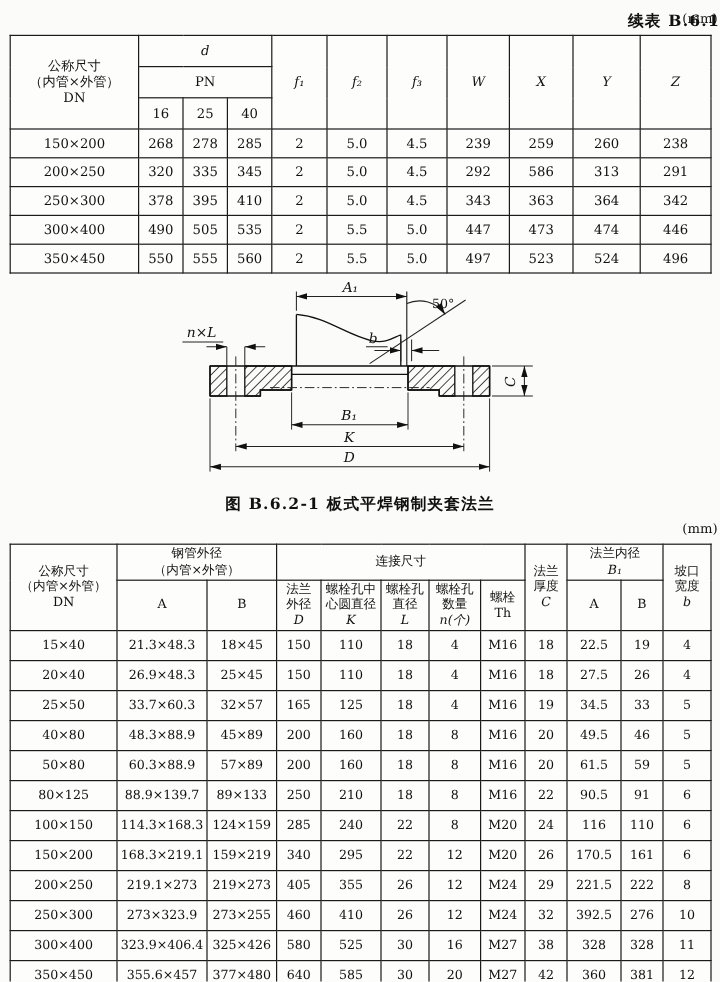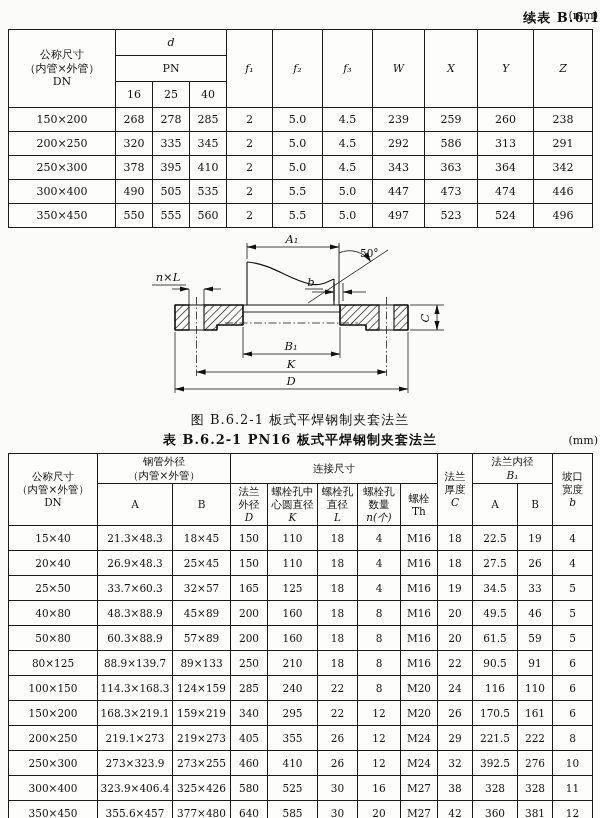--- a/index.html
+++ b/index.html
@@ -50,21 +50,21 @@
   #table1 { margin-top:2px; }
   #table1 th { height:23px; }
   #table1 td { height:21px; }
   #table2 td { height:22px; font-size:10.5px; }
   #table2 th { font-size:10.5px; }
   .sym { font-style:italic; font-family:"DejaVu Serif", serif; }
   .upright { font-style:normal; }
   .figure-wrap { margin-top:3px; }
   .fig-caption {
     text-align:center;
-    font-weight:normal;
+    font-weight:bold;
     font-size:13px;
     letter-spacing:1px;
     height:20px;
   }
   .tbl2-caption {
     position:relative;
     text-align:center;
     font-weight:bold;
     font-size:13px;
     letter-spacing:1px;
@@ -279,21 +279,20 @@
   <text x="291" y="137" text-anchor="middle">K</text>
 
   <g stroke="#222" stroke-width="0.85" fill="none">
     <path d="M175,158 H408" marker-start="url(#arr)" marker-end="url(#arr)"></path>
   </g>
   <text x="291" y="154" text-anchor="middle">D</text>
 </svg>
 
 <div class="fig-caption">图 B.6.2-1  板式平焊钢制夹套法兰</div>
 <div class="tbl2-caption">
-  <span>表 B.6.2-1  PN16 板式平焊钢制夹套法兰</span>
   <span class="unit-right">(mm)</span>
 </div>
 </div>
 
 <table id="table2">
   <colgroup>
     <col style="width:89px">
       <col style="width:75px">
       <col style="width:58px">
       <col style="width:37px">

